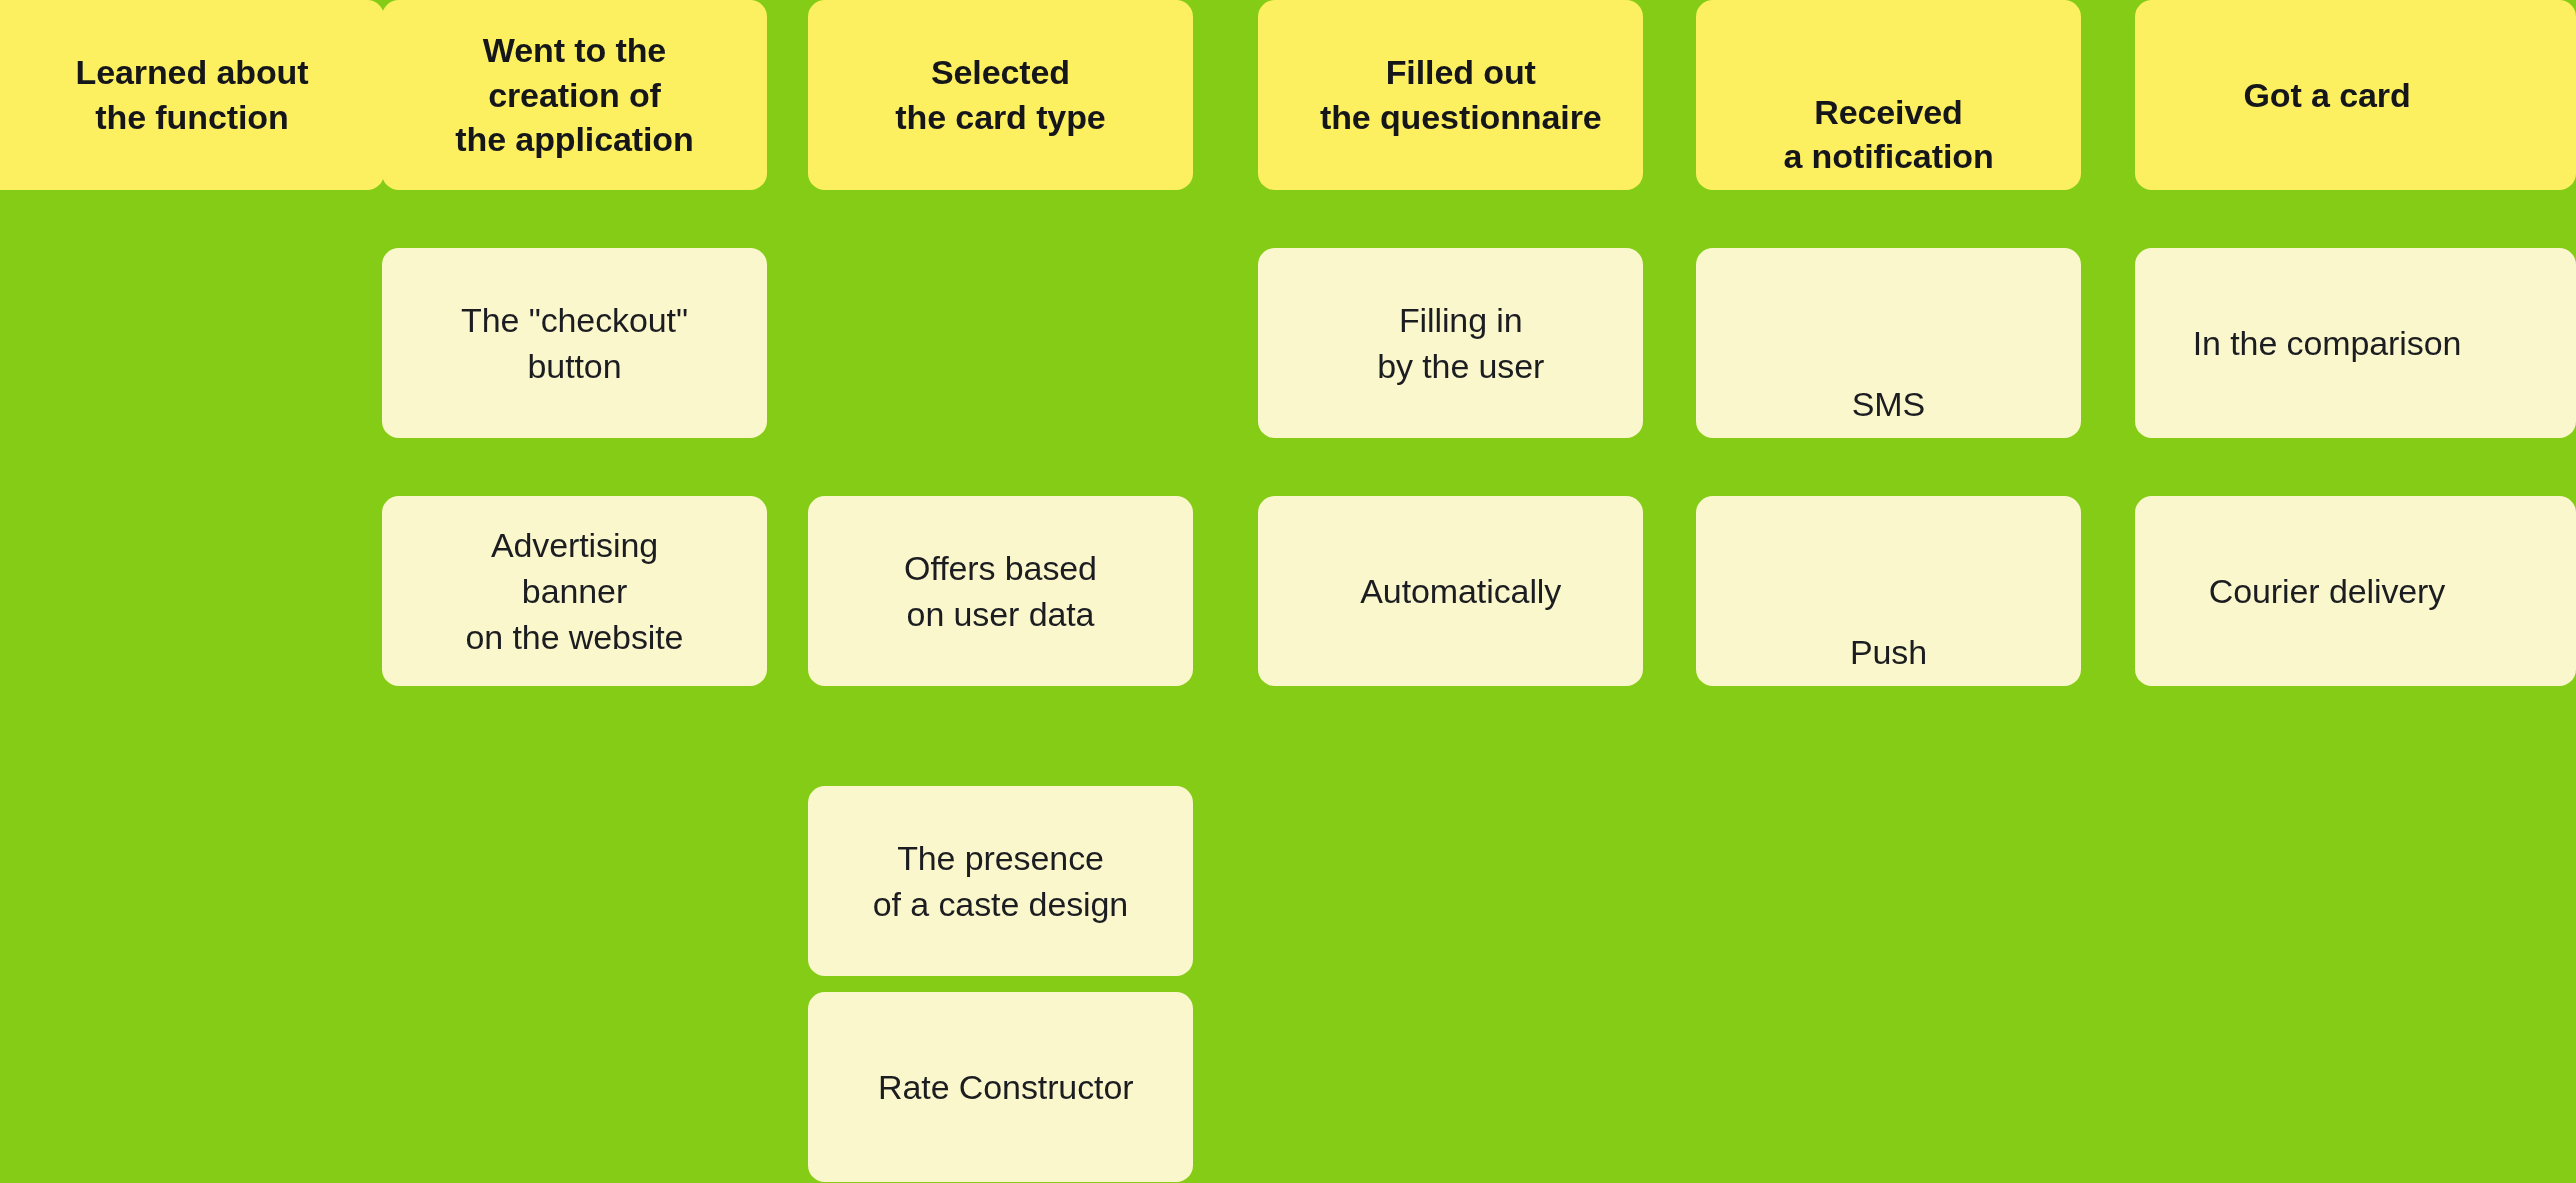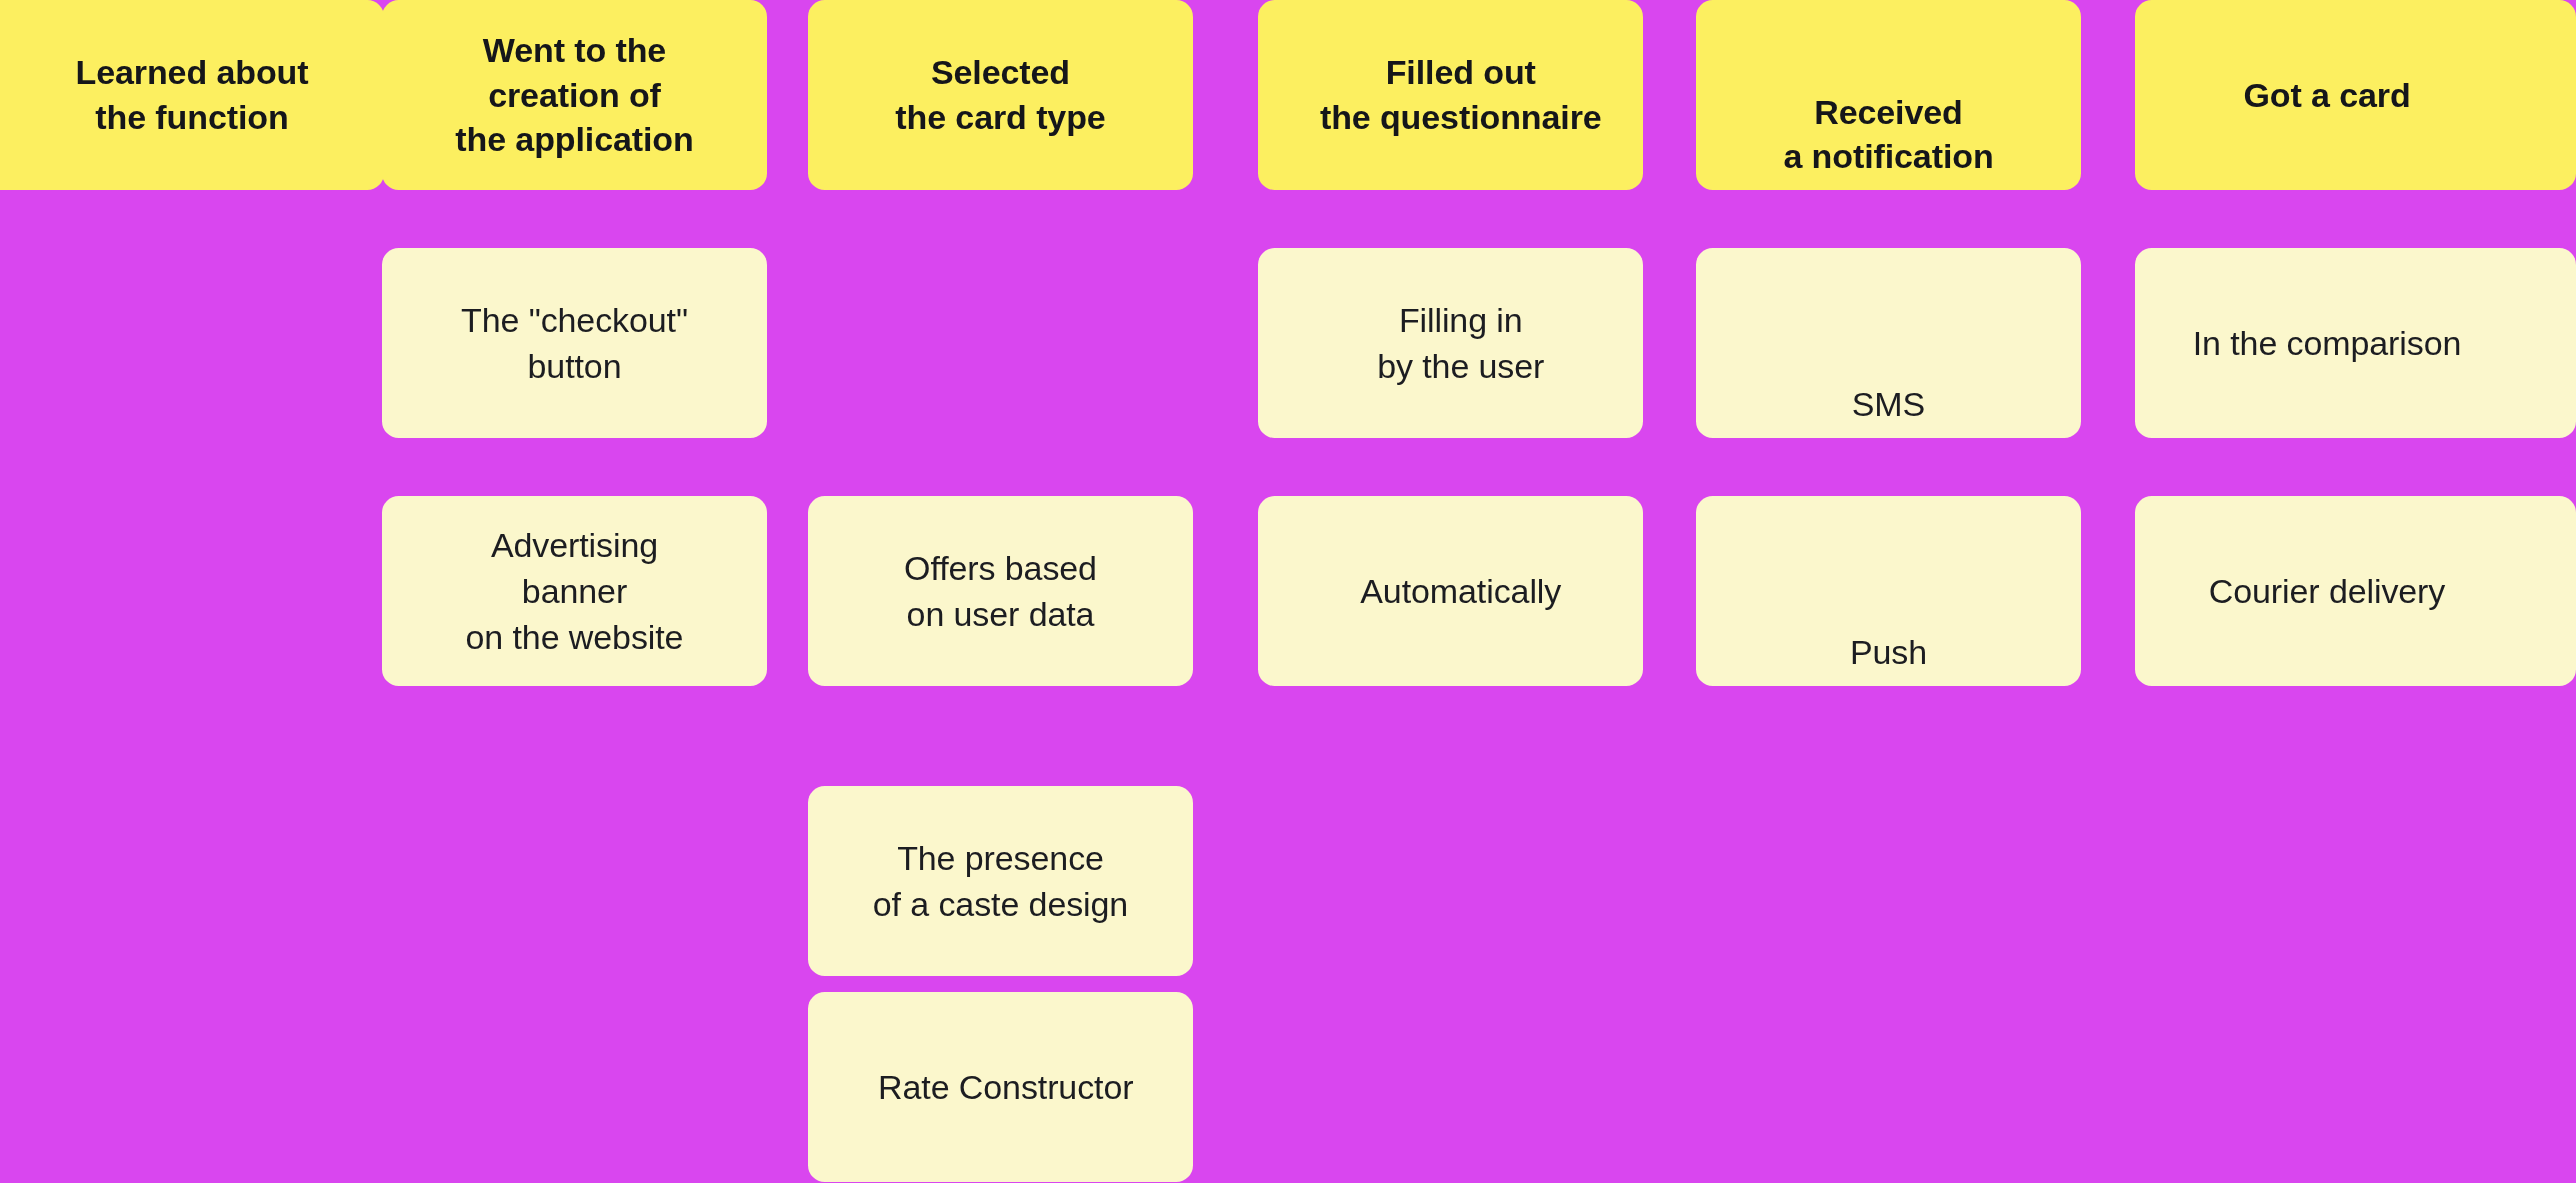--- a/index.html
+++ b/index.html
@@ -14,21 +14,21 @@
   body {
     background: #000000;
     font-family: "Liberation Sans", "DejaVu Sans", sans-serif;
     -webkit-font-smoothing: antialiased;
   }
 
   #board {
     position: relative;
     width: 2576px;
     height: 1183px;
-    background: #d946ef;
+    background: #84cc16;
     overflow: hidden;
   }
 
   
   .card {
     position: absolute;
     width: 385px;
     height: 190px;
     border-radius: 16.7px;
     display: flex;

